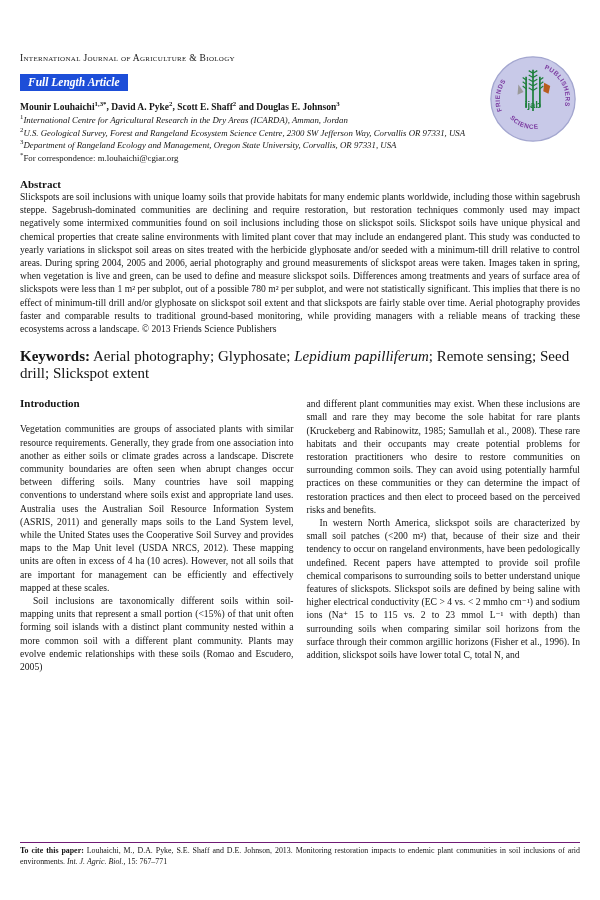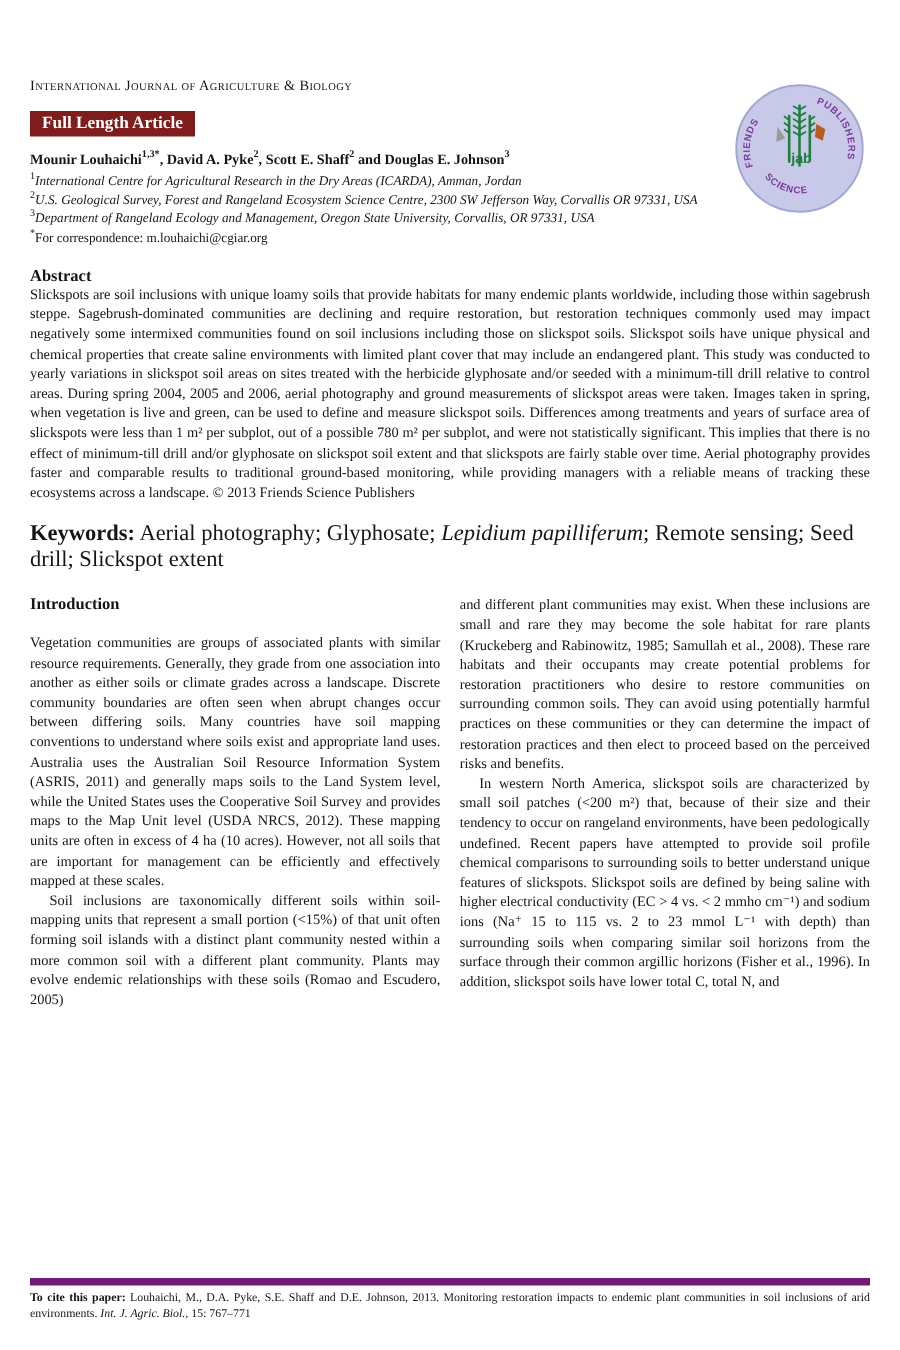--- a/index.html
+++ b/index.html
@@ -7,22 +7,22 @@
     position:relative; width:600px; height:900px; margin:0 auto;
     background:#ffffff; overflow:hidden;
     font-family:"Liberation Serif","DejaVu Serif",serif; color:#151515;
   }
   .content { padding:52px 20px 0 20px; }
 
   .jheader { font-size:9.5px; line-height:13px; letter-spacing:0.1px; }
   .jheader .smallcaps { font-variant:small-caps; letter-spacing:0.3px; }
 
   .badge {
-    display:inline-block; background:#7f1d1d; color:#fff;
-    font-weight:bold; font-size:11.5px;
+    display:inline-block; background:#1d4ed8; color:#fff;
+    font-style:italic; font-weight:bold; font-size:11.5px;
     padding:2px 8px 3px 8px; margin-top:9px;
   }
 
   .title { font-size:15.5px; line-height:21px; font-weight:bold; margin:10px 0 0 0; text-align:justify; }
 
   .authors { margin-top:11px; font-weight:bold; font-size:9.5px; }
   sup { font-size:6.8px; vertical-align:super; line-height:0; }
 
   .affils { font-size:8.8px; line-height:12.5px; margin-top:2px; text-align:justify; }
   .aff { font-style:italic; }
@@ -35,22 +35,22 @@
   .kw-italic { font-style:italic; }
 
   .cols { display:flex; gap:13px; margin-top:15px; }
   .col { flex:1; font-size:9.6px; line-height:13.2px; text-align:justify; }
   .col-h { font-size:11px; font-weight:bold; margin:0 0 12px 0; text-align:left; }
   p.nopad { margin:0;font-family:Liberation Serif, serif; }
   p.ind { margin:0; text-indent:13px; }
 
   .footer {
     position:absolute; top:842px; left:20px; right:20px;
-    border-top:5px solid #701a75; padding-top:3px;
-    font-size:7.9px; line-height:10.5px; text-align:justify;margin-top:10px;
+    border-top:1px solid #701a75; padding-top:3px;
+    font-size:7.9px; line-height:10.5px; text-align:justify;
   }
   .cite-label { font-weight:bold; }
   .cite-journal { font-style:italic; }
 
   .logo { position:absolute; top:56px; right:24px; width:86px; height:86px; }
   .ringtxt { font-family:"Liberation Sans","DejaVu Sans",sans-serif; font-size:7.5px; font-weight:bold; fill:#7b3aa0; letter-spacing:0.6px; }
   .ijab { font-family:"Liberation Sans","DejaVu Sans",sans-serif; font-size:11px; font-weight:bold; fill:#1e7f3c; text-anchor:middle; }
 </style>
 </head>
 <body>

